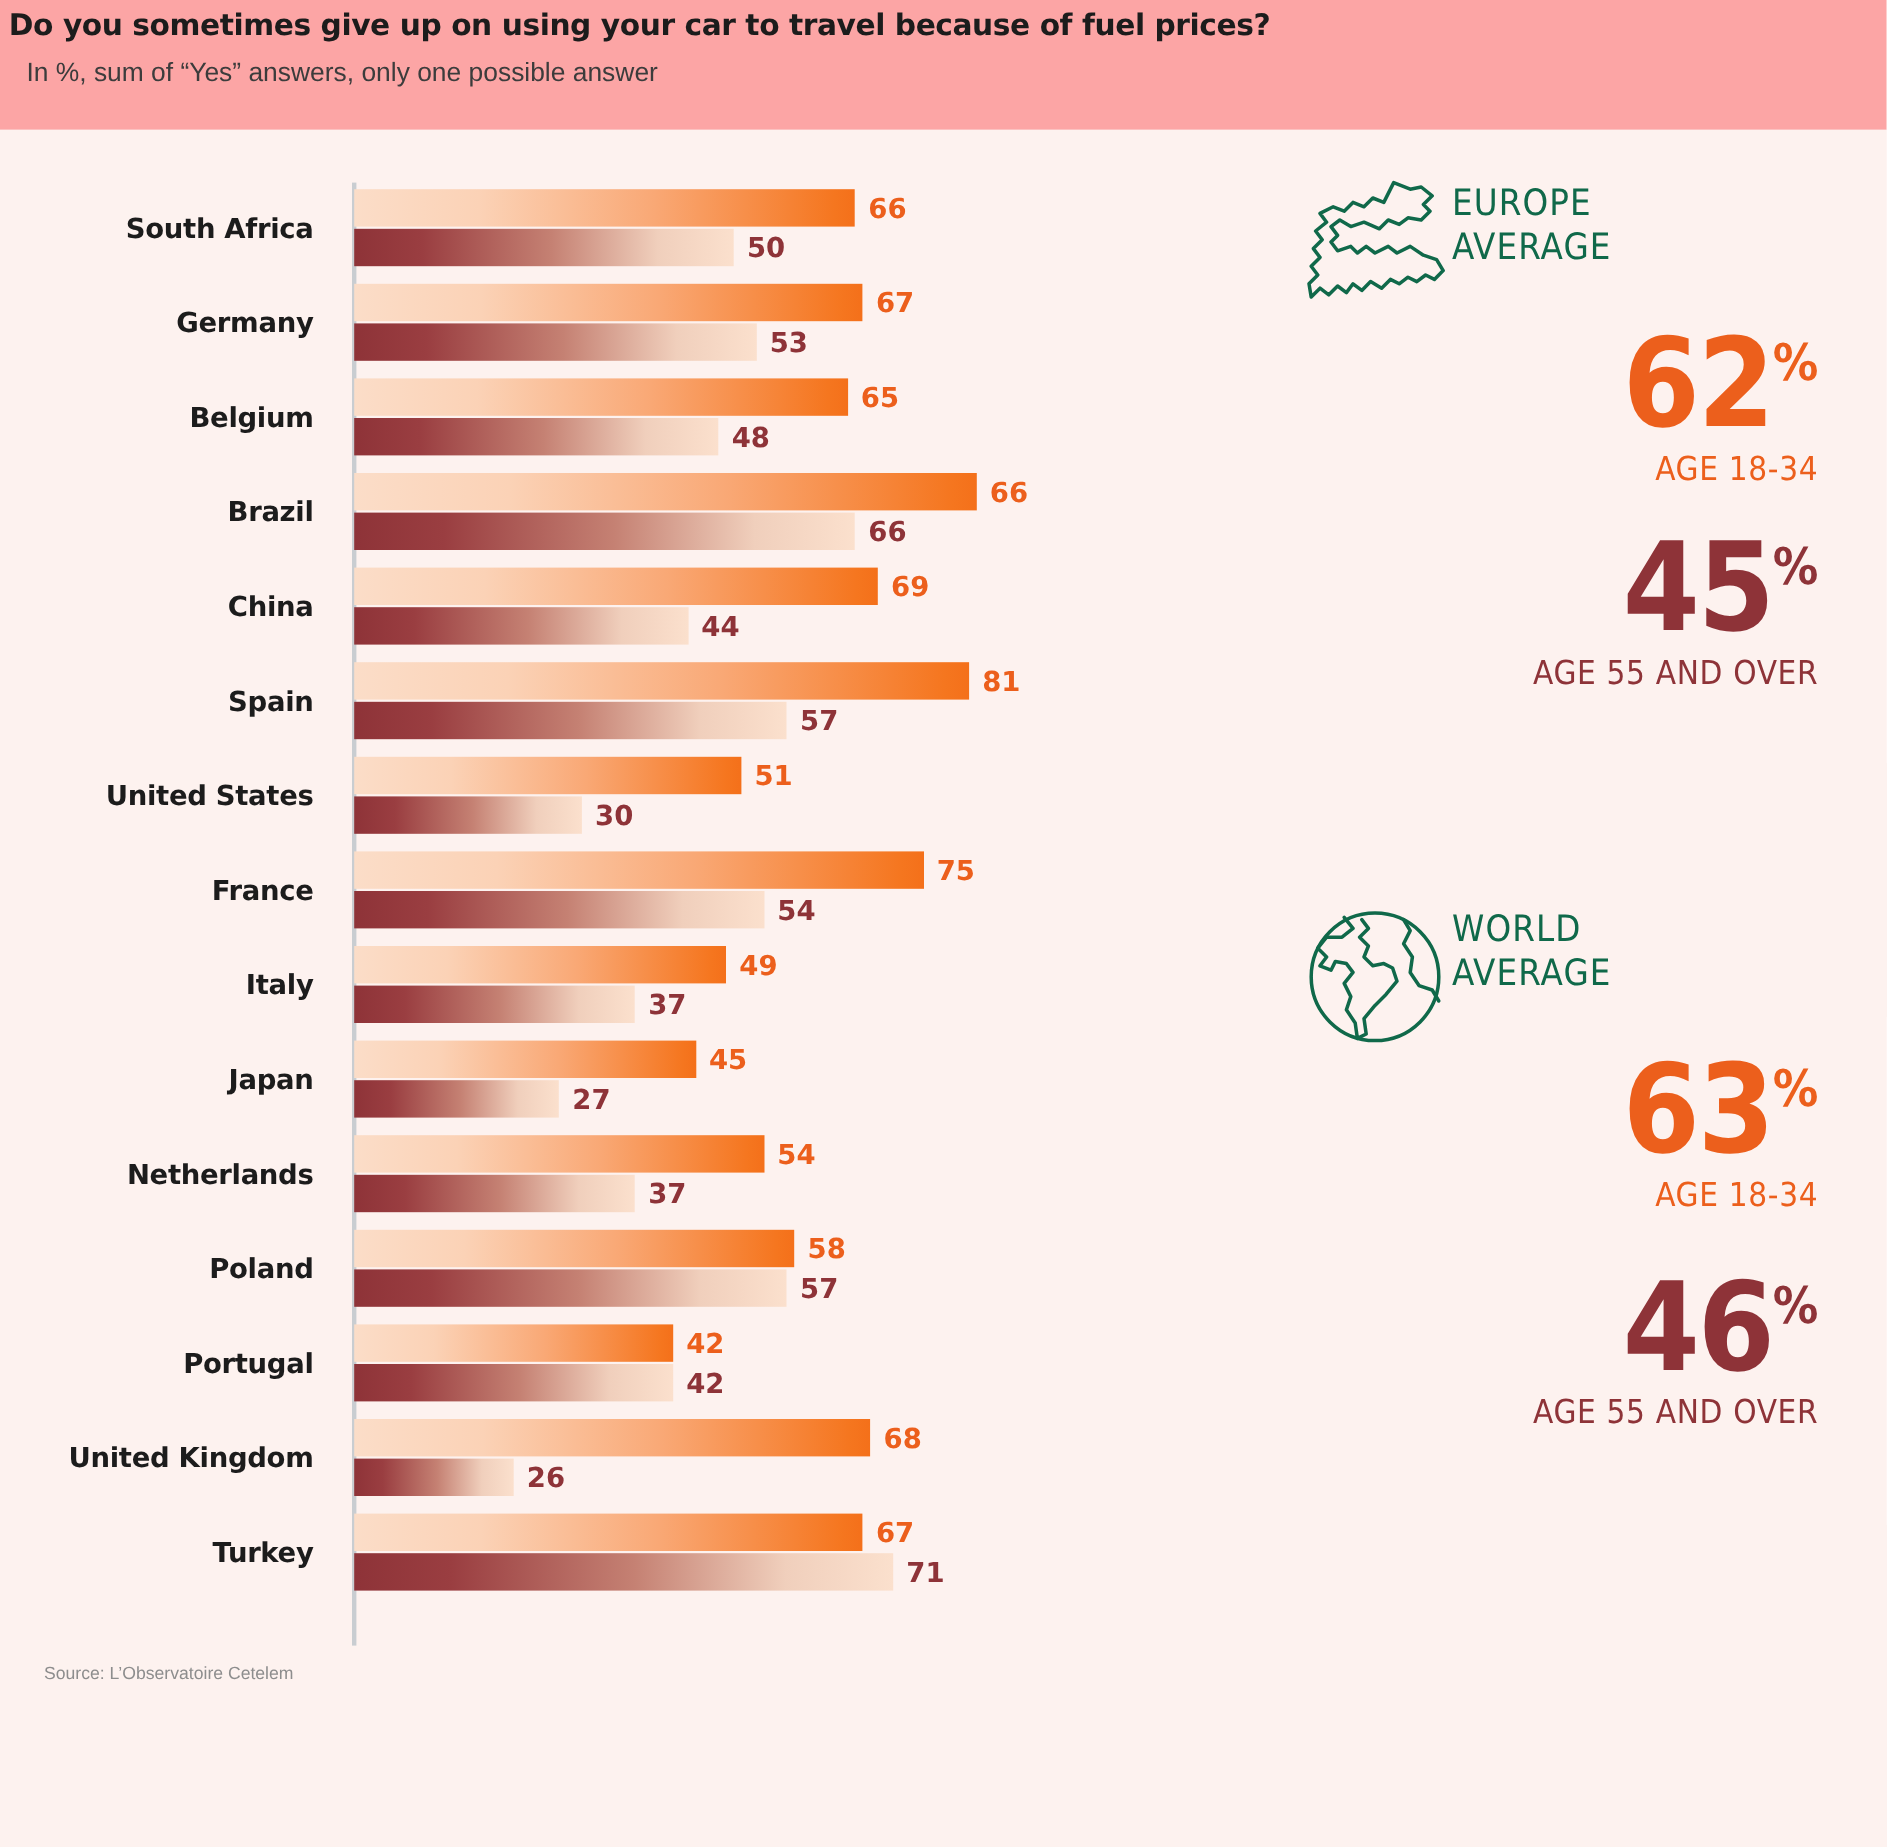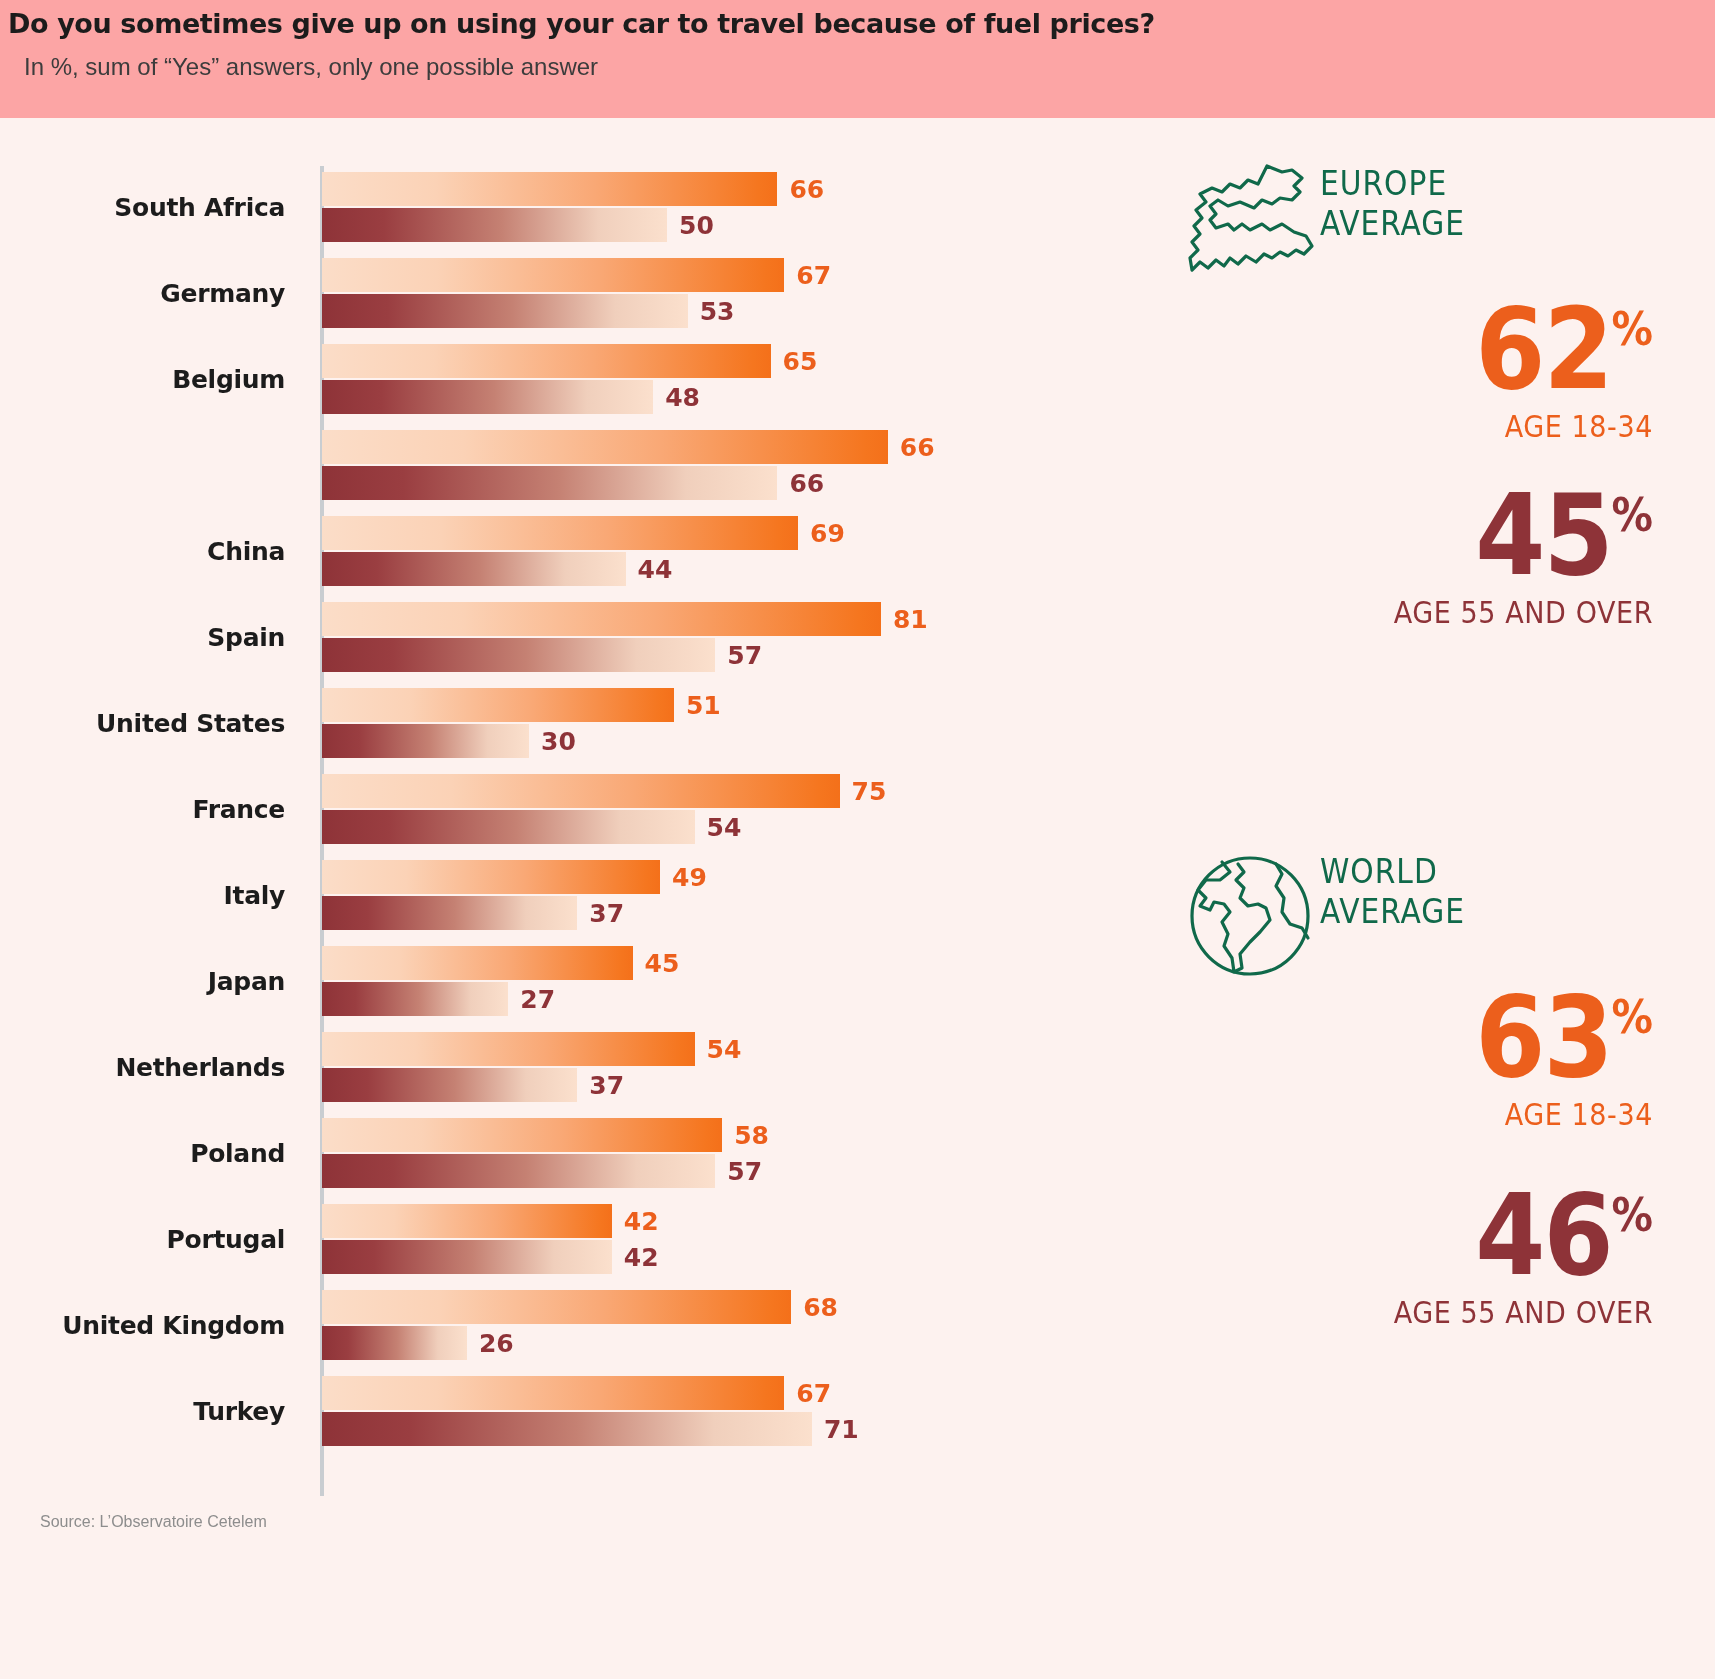--- a/index.html
+++ b/index.html
@@ -98,21 +98,21 @@
     font-size:16px;
     color:#8d8d8d;
     white-space:nowrap;
   }
   
   .side{
     position:absolute;left:1130px;top:0;width:585px;height:1460px;
   }
   .side-block{position:absolute;width:585px;}
   .side-block.europe{top:40px;}
-  .side-block.world{top:728px;}
+  .side-block.world{top:700px;}
   .side-head{
     position:relative;height:140px;
   }
   .side-icon{
     position:absolute;left:40px;top:0;width:160px;height:140px;
   }
   .side-head-label{
     position:absolute;left:190px;top:6px;width:380px;
     font-family:"DejaVu Sans Condensed","DejaVu Sans", sans-serif;
     font-size:33px;
@@ -201,20 +201,21 @@
               <div class="bar young" style="width: 448.5px;"></div>
               <span class="bar-value young">65</span>
             </div>
             <div class="bar-wrap bottom">
               <div class="bar old" style="width: 331.2px;"></div>
               <span class="bar-value old">48</span>
             </div>
           </div>
         </div>
         <div class="row">
+          <div class="row-label">Brazil</div>
           <div class="bars">
             <div class="bar-wrap top">
               <div class="bar young" style="width: 565.8px;"></div>
               <span class="bar-value young">66</span>
             </div>
             <div class="bar-wrap bottom">
               <div class="bar old" style="width: 455.4px;"></div>
               <span class="bar-value old">66</span>
             </div>
           </div>

